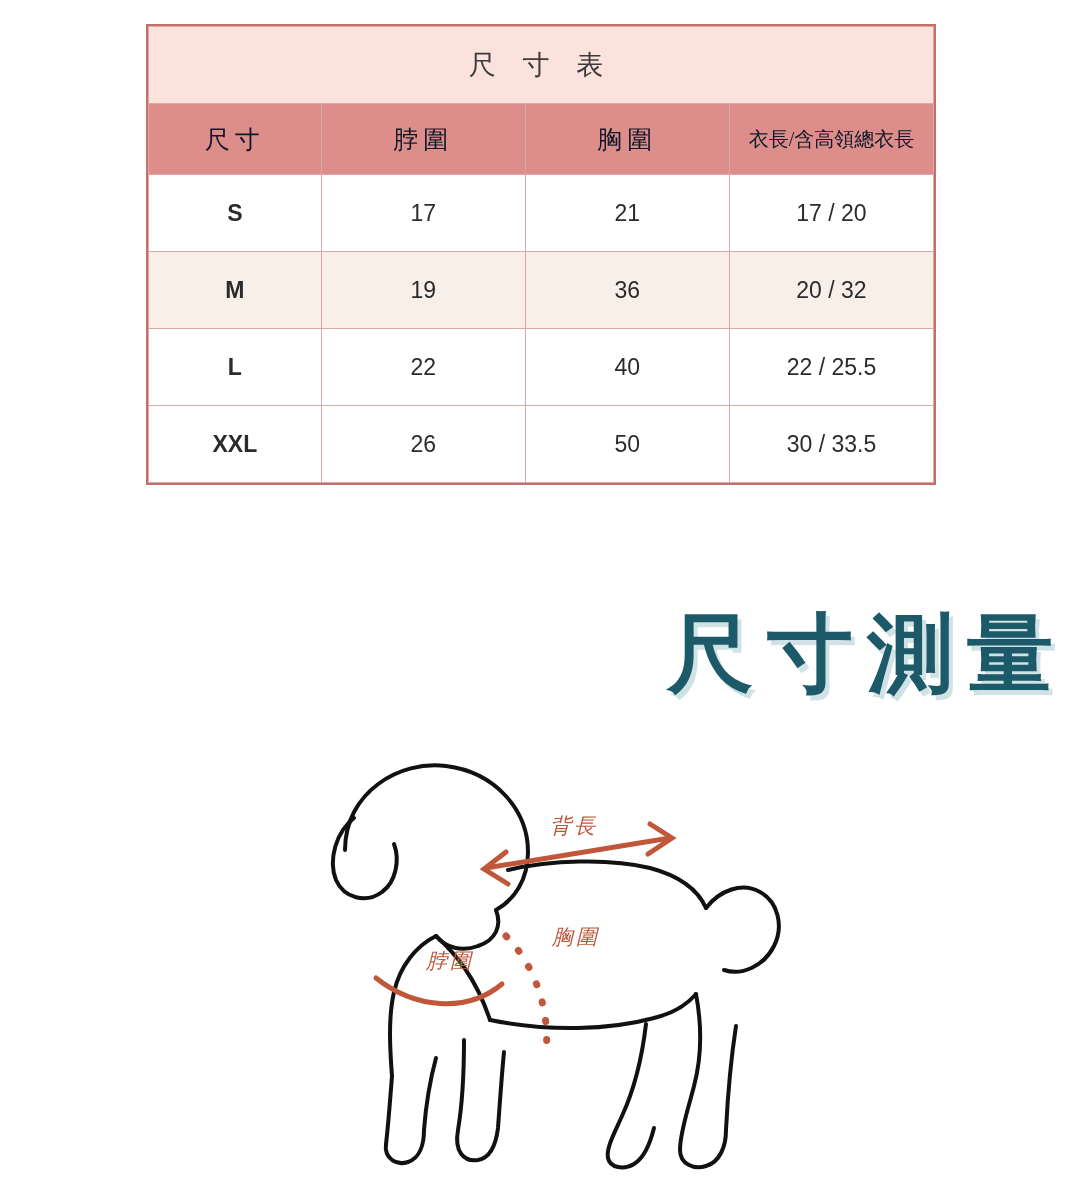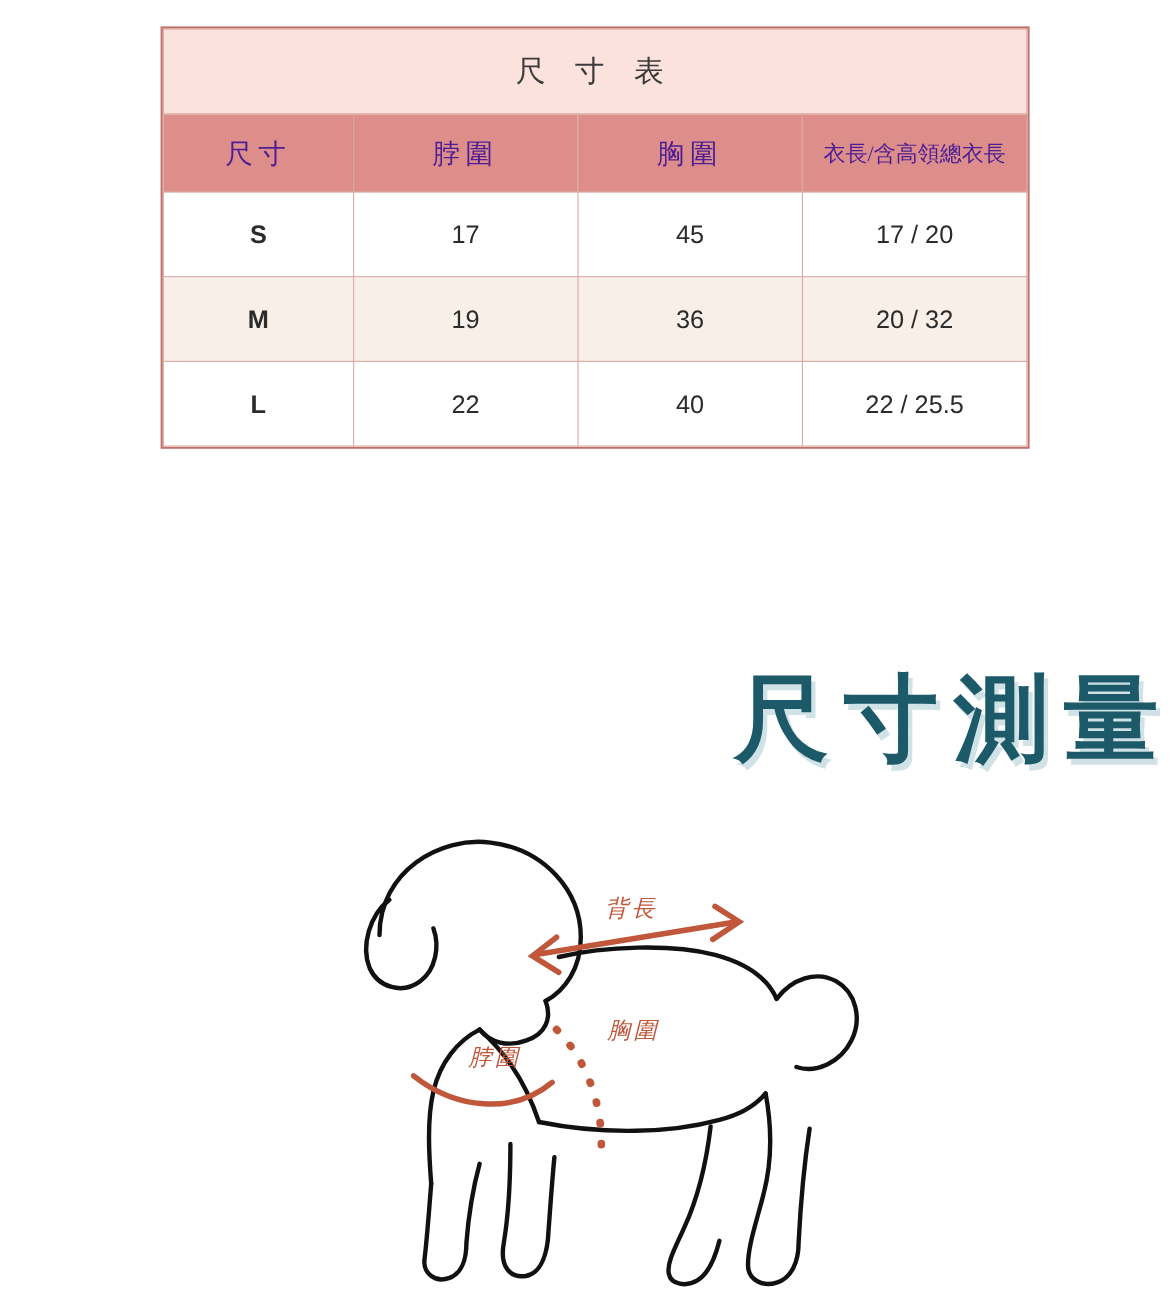--- a/index.html
+++ b/index.html
@@ -44,21 +44,21 @@
     color: #3b3b3b;
     border-left: none;
     border-right: none;
     border-top: none;
   }
   .head-row th {
     background: #dd8e8a;
     height: 70px;
     font-family: "Liberation Serif", serif;
     font-weight: normal;
-    color: #4c1d95;
+    color: #0f172a;
     font-size: 25px;
     letter-spacing: 5px;
     margin-left: 28px;
   }
   .head-row th.narrow {
     font-size: 20px;
     letter-spacing: 0px;
   }
   .body-row td {
     height: 76px;
@@ -133,34 +133,40 @@
       <tr class="head-row">
         <th>尺寸</th>
         <th>脖圍</th>
         <th>胸圍</th>
         <th class="narrow">衣長/含高領總衣長</th>
       </tr>
 
       <tr class="body-row">
         <td class="size-col">S</td>
         <td>17</td>
-        <td>45</td>
+        <td>21</td>
         <td>17 / 20</td>
       </tr>
       <tr class="body-row alt">
         <td class="size-col">M</td>
         <td>19</td>
         <td>36</td>
         <td>20 / 32</td>
       </tr>
       <tr class="body-row">
         <td class="size-col">L</td>
         <td>22</td>
         <td>40</td>
         <td>22 / 25.5</td>
+      </tr>
+      <tr class="body-row">
+        <td class="size-col">XXL</td>
+        <td>26</td>
+        <td>50</td>
+        <td>30 / 33.5</td>
       </tr>
     </tbody>
   </table>
 </div>
 
 <div class="section-title">尺寸測量</div>
 
 <div class="illustration">
   <svg width="600" height="440" viewBox="0 0 600 440">
     <g fill="none" stroke="#111111" stroke-width="4" stroke-linecap="round" stroke-linejoin="round">

